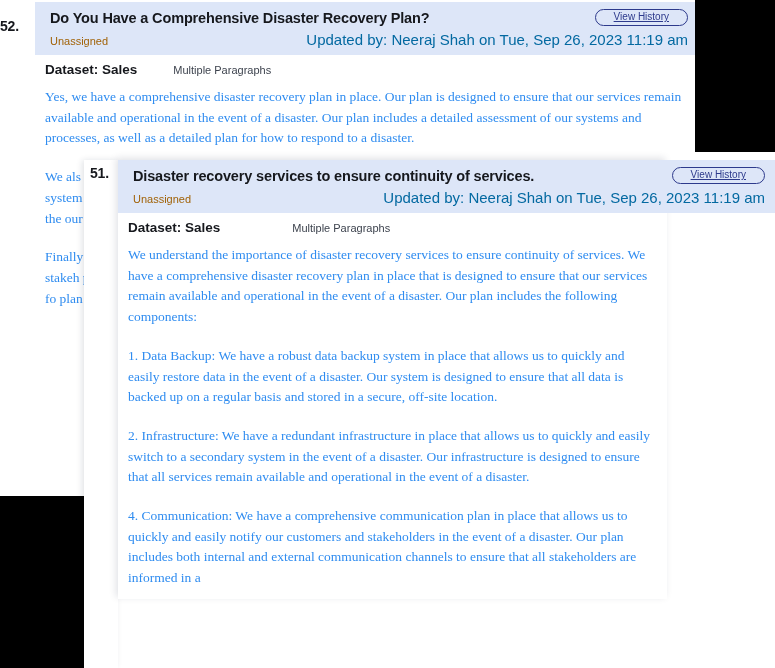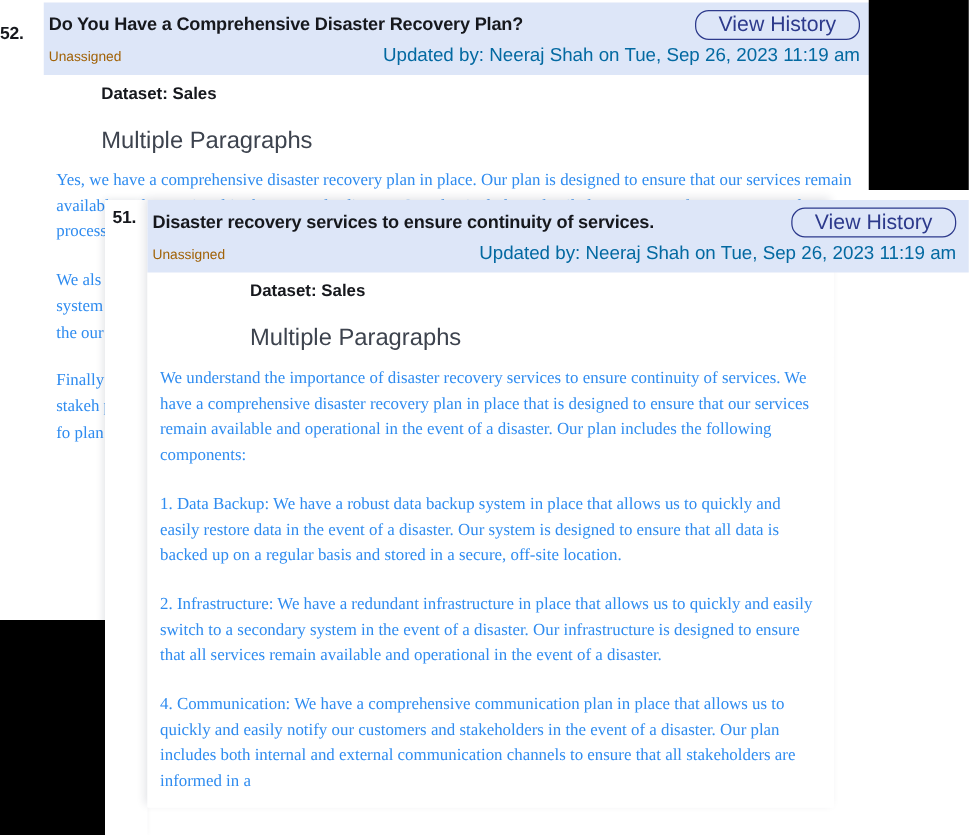--- a/index.html
+++ b/index.html
@@ -27,21 +27,21 @@
     font-weight: bold;
     font-size: 14px;
     color: #16181d;
     letter-spacing: -0.2px;
   }
 
   
   .card-header {
     background: #dde6f8;
     box-sizing: border-box;
-    padding: 6px 10px 7px 4px;
+    padding: 6px 10px 7px 15px;
     position: relative;
   }
   .header-row-top {
     display: flex;
     align-items: center;
     justify-content: space-between;
     min-height: 19px;
   }
   .card-title {
     font-size: 14.5px;
@@ -50,27 +50,28 @@
     letter-spacing: -0.15px;
     white-space: nowrap;
     overflow: hidden;
   }
   .view-history-btn {
     flex: none;
     border: 1.4px solid #2d3a8c;
     border-radius: 11px;
     color: #2d3a8c;
     background: transparent;
-    font-size: 17px;
+    font-size: 10px;
     font-family: "Liberation Sans", sans-serif;
     padding: 2px 18px 3px 18px;
     line-height: 1;
     cursor: pointer;
     white-space: nowrap;
     margin-left: 12px;
+    text-decoration: underline;
   }
   .header-row-bottom {
     display: flex;
     align-items: baseline;
     justify-content: space-between;
     margin-top: 4px;
   }
   .assignee {
     font-size: 11px;
     color: #a16207;
@@ -81,33 +82,31 @@
     color: #0369a1;
     white-space: nowrap;
   }
 
   
   .meta-row {
     display: flex;
     align-items: baseline;
     padding: 7px 10px 4px 10px;
     background: #ffffff;
-    flex-direction: column;
   }
   .dataset-label {
     font-size: 13.5px;
     font-weight: bold;
     color: #16181d;
     white-space: nowrap;
   }
   .answer-type {
-    font-size: 19px;
+    font-size: 11px;
     color: #3d434e;
     white-space: nowrap;
-    margin-top: 20px;
   }
 
   
   .answer-area {
     padding: 6px 10px 10px 10px;
     background: #ffffff;
   }
   .answer-par {
     font-size: 13.5px;
     line-height: 20.7px;

